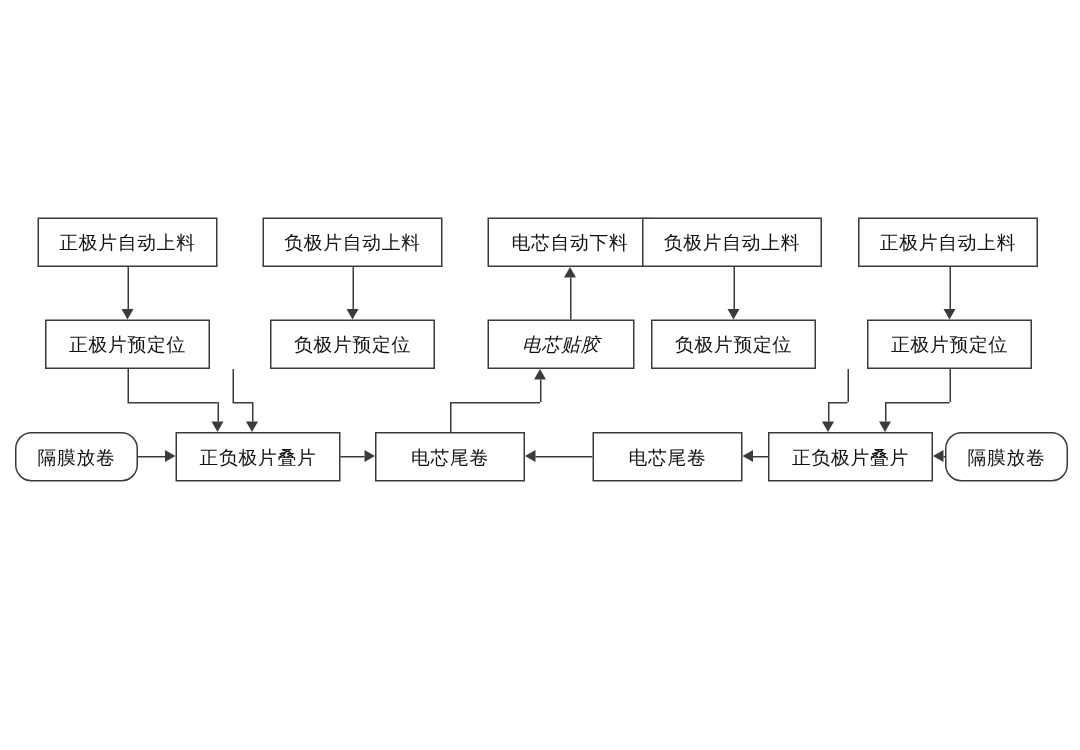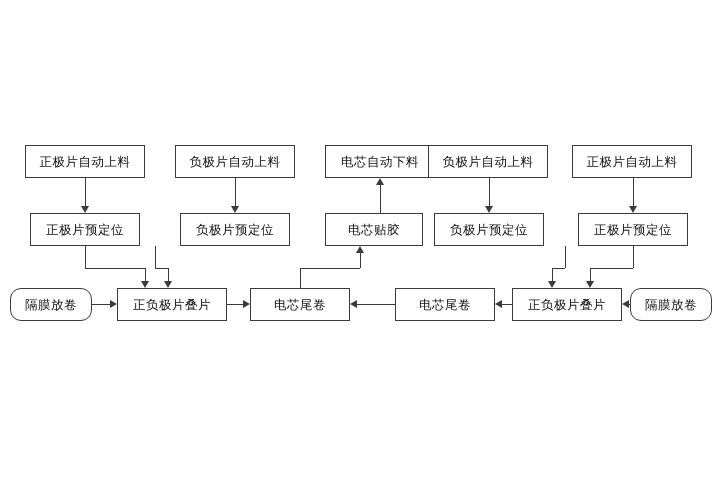--- a/index.html
+++ b/index.html
@@ -65,21 +65,21 @@
   <div class="node" style="left:325px;top:145px;width:110px;height:33px;text-align:right;">电芯自动下料</div>
 
   <div class="node" style="left:428px;top:145px;width:120px;height:33px;">负极片自动上料</div>
 
   <div class="node" style="left:572px;top:145px;width:120px;height:33px;">正极片自动上料</div>
 
   <div class="node" style="left:30px;top:213px;width:110px;height:33px;">正极片预定位</div>
 
   <div class="node" style="left:180px;top:213px;width:110px;height:33px;">负极片预定位</div>
 
-  <div class="node" style="left:325px;top:213px;width:98px;height:33px;">电芯贴胶</div>
+  <div class="node" style="left:325px;top:213px;width:98px;height:33px;font-style:italic;">电芯贴胶</div>
 
   <div class="node" style="left:434px;top:213px;width:110px;height:33px;">负极片预定位</div>
 
   <div class="node" style="left:578px;top:213px;width:110px;height:33px;">正极片预定位</div>
 
   <div class="node round" style="left:10px;top:288px;width:82px;height:33px;">隔膜放卷</div>
 
   <div class="node" style="left:117px;top:288px;width:110px;height:33px;">正负极片叠片</div>
 
   <div class="node" style="left:250px;top:288px;width:100px;height:33px;">电芯尾卷</div>

